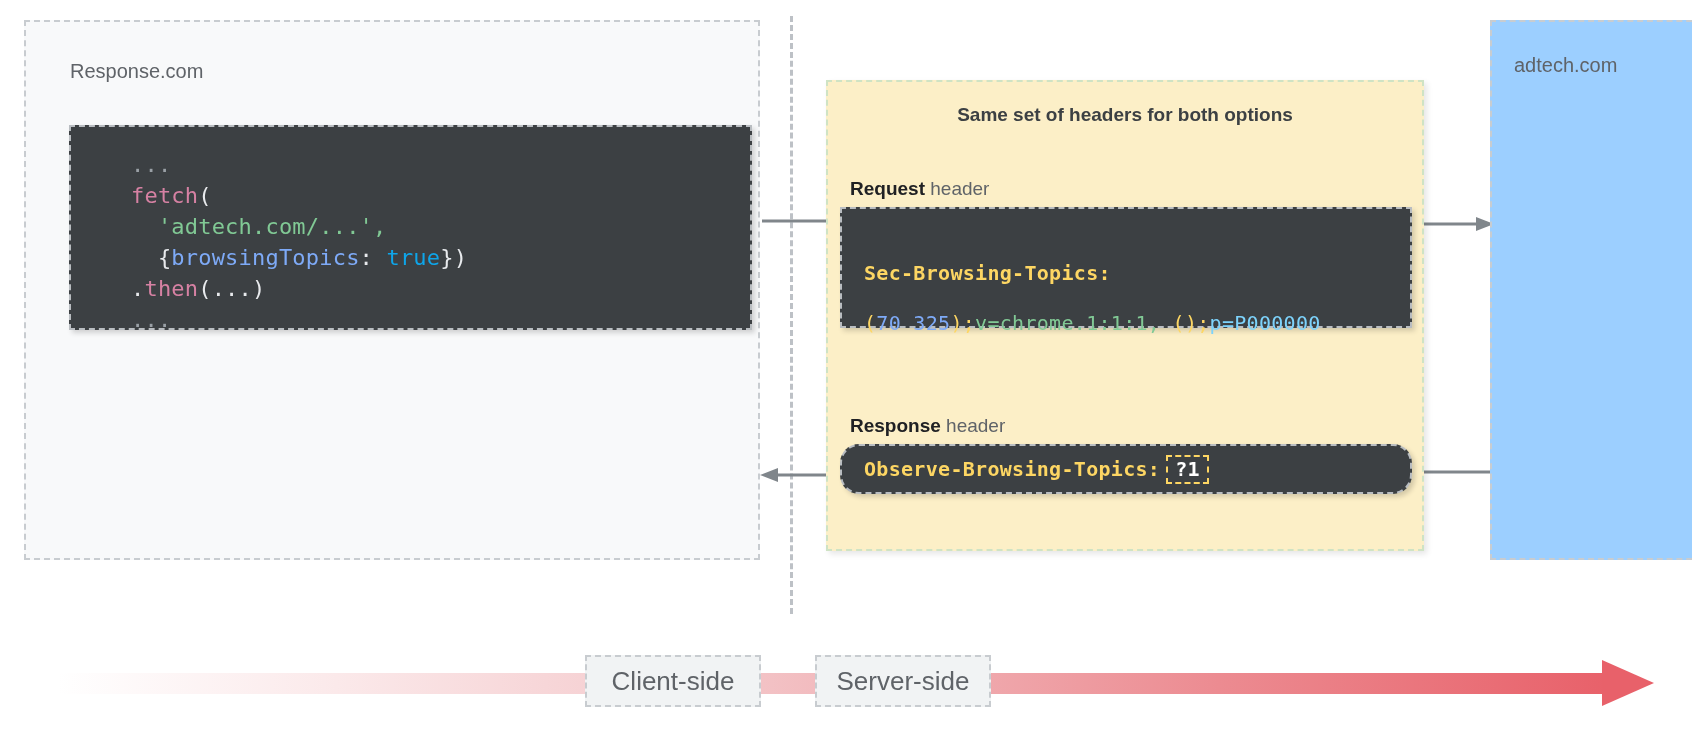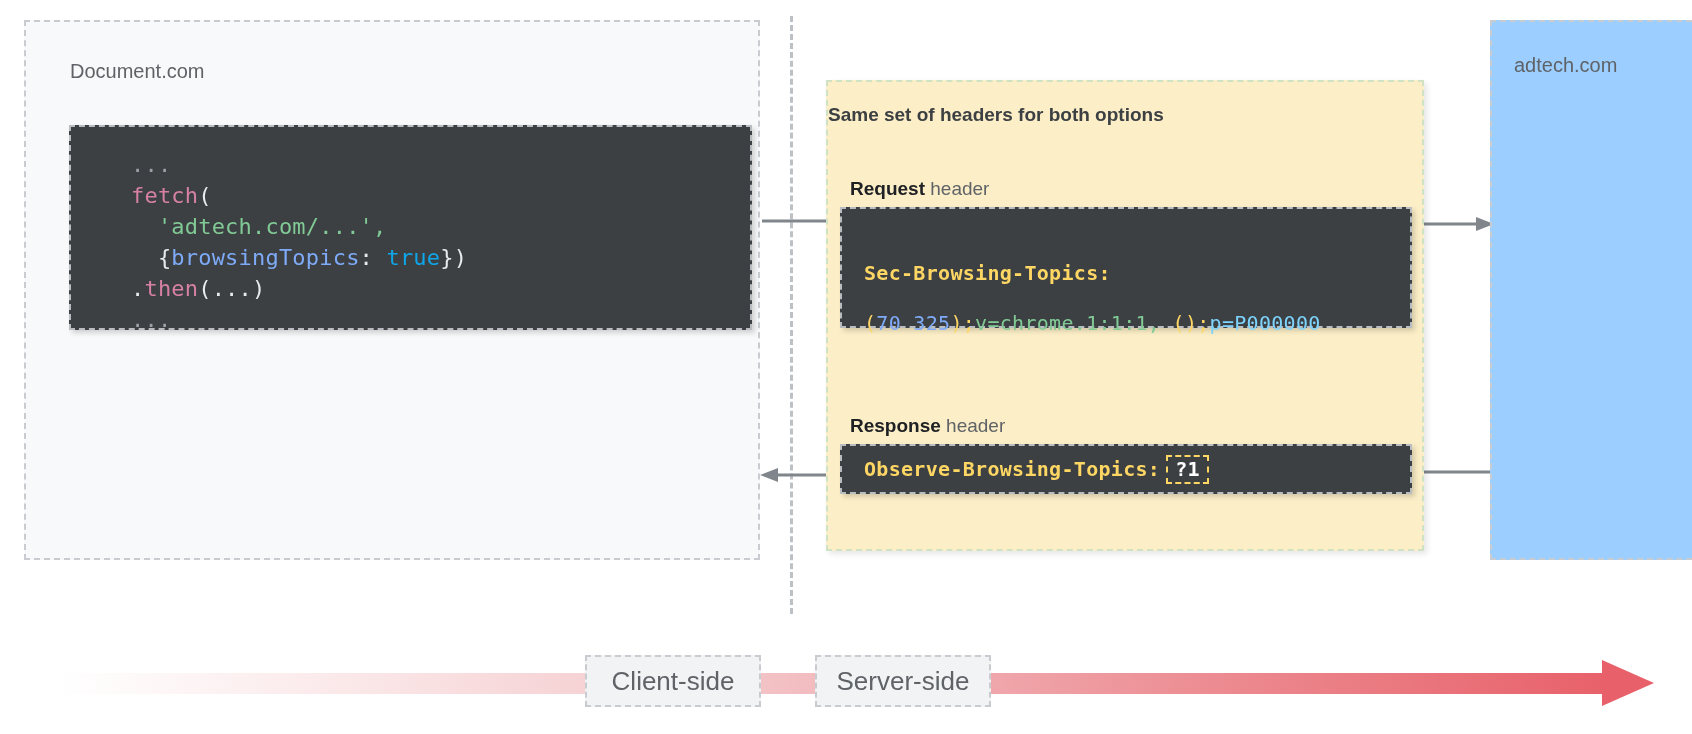--- a/index.html
+++ b/index.html
@@ -110,20 +110,21 @@
     left: 826px; top: 80px;
     width: 598px; height: 471px;
     background: #fcefc7;
     border: 2px dashed #cfe3c4;
     box-sizing: border-box;
     box-shadow: 3px 3px 6px rgba(0,0,0,0.10);
   }
   .headers-title {
     position: absolute;
     left: 0; right: 0; top: 22px;
+    text-align: center;
     font-size: 19px;
     font-weight: bold;
     color: #3c4043;
   }
   .hdr-caption {
     position: absolute;
     font-size: 19px;
     color: #5f6368;
     white-space: pre;
   }
@@ -149,20 +150,21 @@
   .tok-semi   { color: #fdd663; }
   .tok-green  { color: #81c995; }
   .tok-red    { color: #7dd3fc; }
 
   .response-code {
     position: absolute;
     left: 12px; top: 362px;
     width: 572px; height: 50px;
     display: flex;
     align-items: center;
+    border-radius: 19px;
   }
   .response-code .ln {
     font-size: 20px;
     white-space: pre;
     padding-left: 22px;
     color: #fdd663;
     font-weight: bold;
     letter-spacing: 0.3px;
     display: flex;
     align-items: center;
@@ -220,21 +222,21 @@
   }
   .chip-client { left: 585px; top: 655px; width: 176px; height: 52px; }
   .chip-server { left: 815px; top: 655px; width: 176px; height: 52px; }
 </style>
 </head>
 <body>
 
 <div class="stage">
 
   <div class="publisher-panel">
-    <div class="publisher-label">Document.com</div>
+    <div class="publisher-label">Response.com</div>
 
     <div class="code-block fetch-code">
       <div class="line"><span class="tok-dots">...</span></div>
       <div class="line"><span class="tok-fn">fetch</span><span class="tok-punct">(</span></div>
       <div class="line"><span class="tok-str">  '</span><span class="tok-str">adtech.com/...</span><span class="tok-str">',</span></div>
       <div class="line"><span class="tok-punct">  {</span><span class="tok-prop">browsingTopics</span><span class="tok-punct">: </span><span class="tok-bool">true</span><span class="tok-punct">})</span></div>
       <div class="line"><span class="tok-punct">.</span><span class="tok-fn">then</span><span class="tok-punct">(...)</span></div>
       <div class="line"><span class="tok-dots">...</span></div>
     </div>
 

